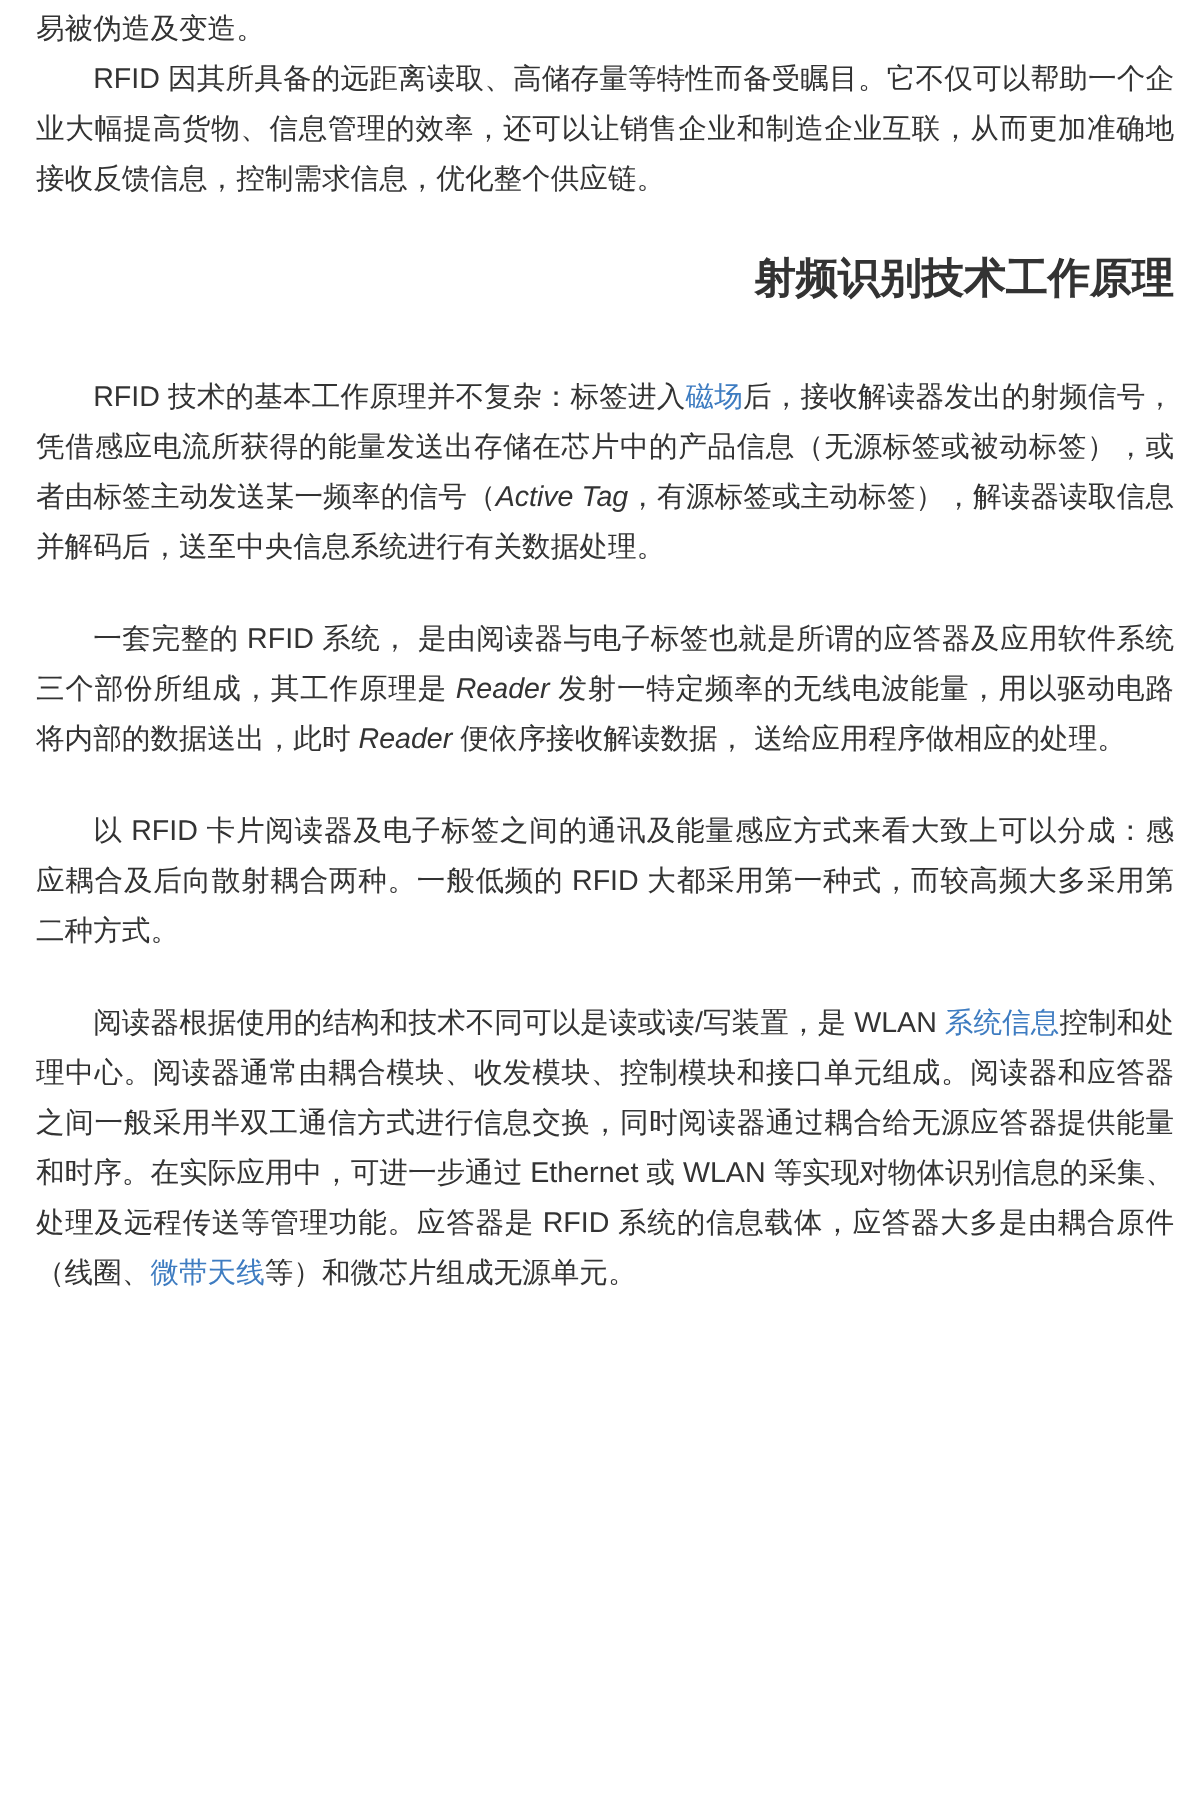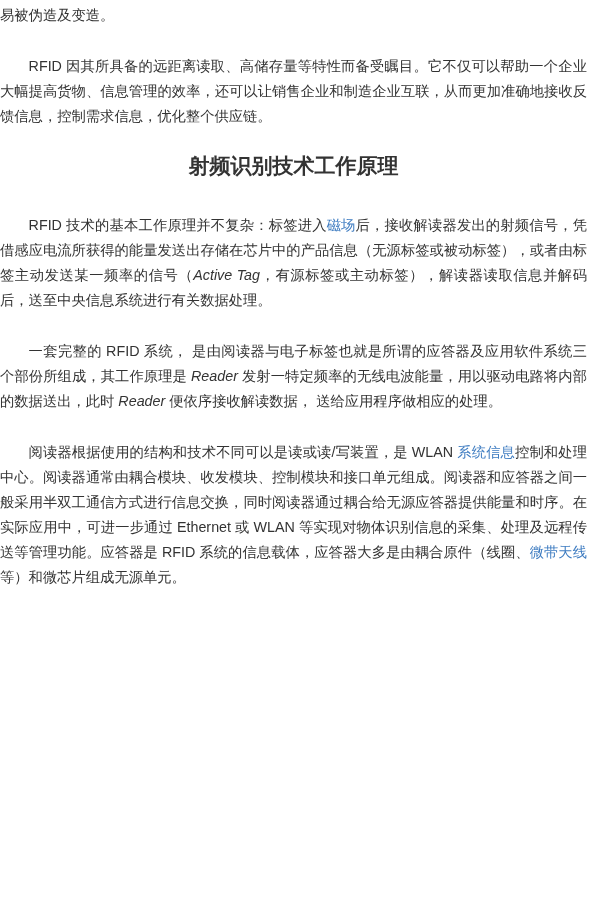--- a/index.html
+++ b/index.html
@@ -7,58 +7,58 @@
     padding: 0;
   }
   body {
     width: 600px;
     height: 904px;
     overflow: hidden;
     background: var(--page-bg, #ffffff);
     font-family: "Liberation Sans", "DejaVu Sans", sans-serif;
   }
   .doc {
-    padding: 3px 13px 0 0;
+    padding: 3px 13px 0 18px;
     color: var(--text-color, #333333);
     font-size: 14.3px;
     line-height: 25px;
     text-align: justify;
     text-justify: inter-ideograph;
   }
   .doc p {
     margin: 21px 0 0 0;
   }
   .doc p.attached {
     margin-top: 0;
   }
   .doc p.indent {
     text-indent: 2em;
-    margin-top: 26px;
   }
   .doc h2 {
     font-size: 21px;
     line-height: 30px;
     font-weight: bold;
     color: var(--text-color, #333333);
     margin: 22px 0 32px 0;
-    text-align: center;
+    text-align: right;
     text-indent: 0;
   }
   .doc a {
     color: var(--link-color, #3e7cc1);
     text-decoration: none;
     cursor: pointer;
   }
   .doc em {
     font-style: italic;
   }
 </style>
 </head>
 <body>
 
 <div class="doc">
     <p class="attached"><span>易被伪造及变造。</span></p>
     <p class="indent attached"><span>RFID 因其所具备的远距离读取、高储存量等特性而备受瞩目。它不仅可以帮助一个企业大幅提高货物、信息管理的效率，还可以让销售企业和制造企业互联，从而更加准确地接收反馈信息，控制需求信息，优化整个供应链。</span></p>
     <h2>射频识别技术工作原理</h2>
     <p class="indent attached"><span>RFID 技术的基本工作原理并不复杂：标签进入</span><a>磁场</a><span>后，接收解读器发出的射频信号，凭借感应电流所获得的能量发送出存储在芯片中的产品信息（无源标签或被动标签），或者由标签主动发送某一频率的信号（</span><em>Active Tag</em><span>，有源标签或主动标签），解读器读取信息并解码后，送至中央信息系统进行有关数据处理。</span></p>
     <p class="indent"><span>一套完整的 RFID 系统， 是由阅读器与电子标签也就是所谓的应答器及应用软件系统三个部份所组成，其工作原理是 </span><em>Reader</em><span> 发射一特定频率的无线电波能量，用以驱动电路将内部的数据送出，此时 </span><em>Reader</em><span> 便依序接收解读数据， 送给应用程序做相应的处理。</span></p>
+    <p class="indent"><span>以 RFID 卡片阅读器及电子标签之间的通讯及能量感应方式来看大致上可以分成：感应耦合及后向散射耦合两种。一般低频的 RFID 大都采用第一种式，而较高频大多采用第二种方式。</span></p>
     <p class="indent"><span>阅读器根据使用的结构和技术不同可以是读或读/写装置，是 WLAN </span><a>系统信息</a><span>控制和处理中心。阅读器通常由耦合模块、收发模块、控制模块和接口单元组成。阅读器和应答器之间一般采用半双工通信方式进行信息交换，同时阅读器通过耦合给无源应答器提供能量和时序。在实际应用中，可进一步通过 Ethernet 或 WLAN 等实现对物体识别信息的采集、处理及远程传送等管理功能。应答器是 RFID 系统的信息载体，应答器大多是由耦合原件（线圈、</span><a>微带天线</a><span>等）和微芯片组成无源单元。</span></p>
   </div>
 
 </body></html>

